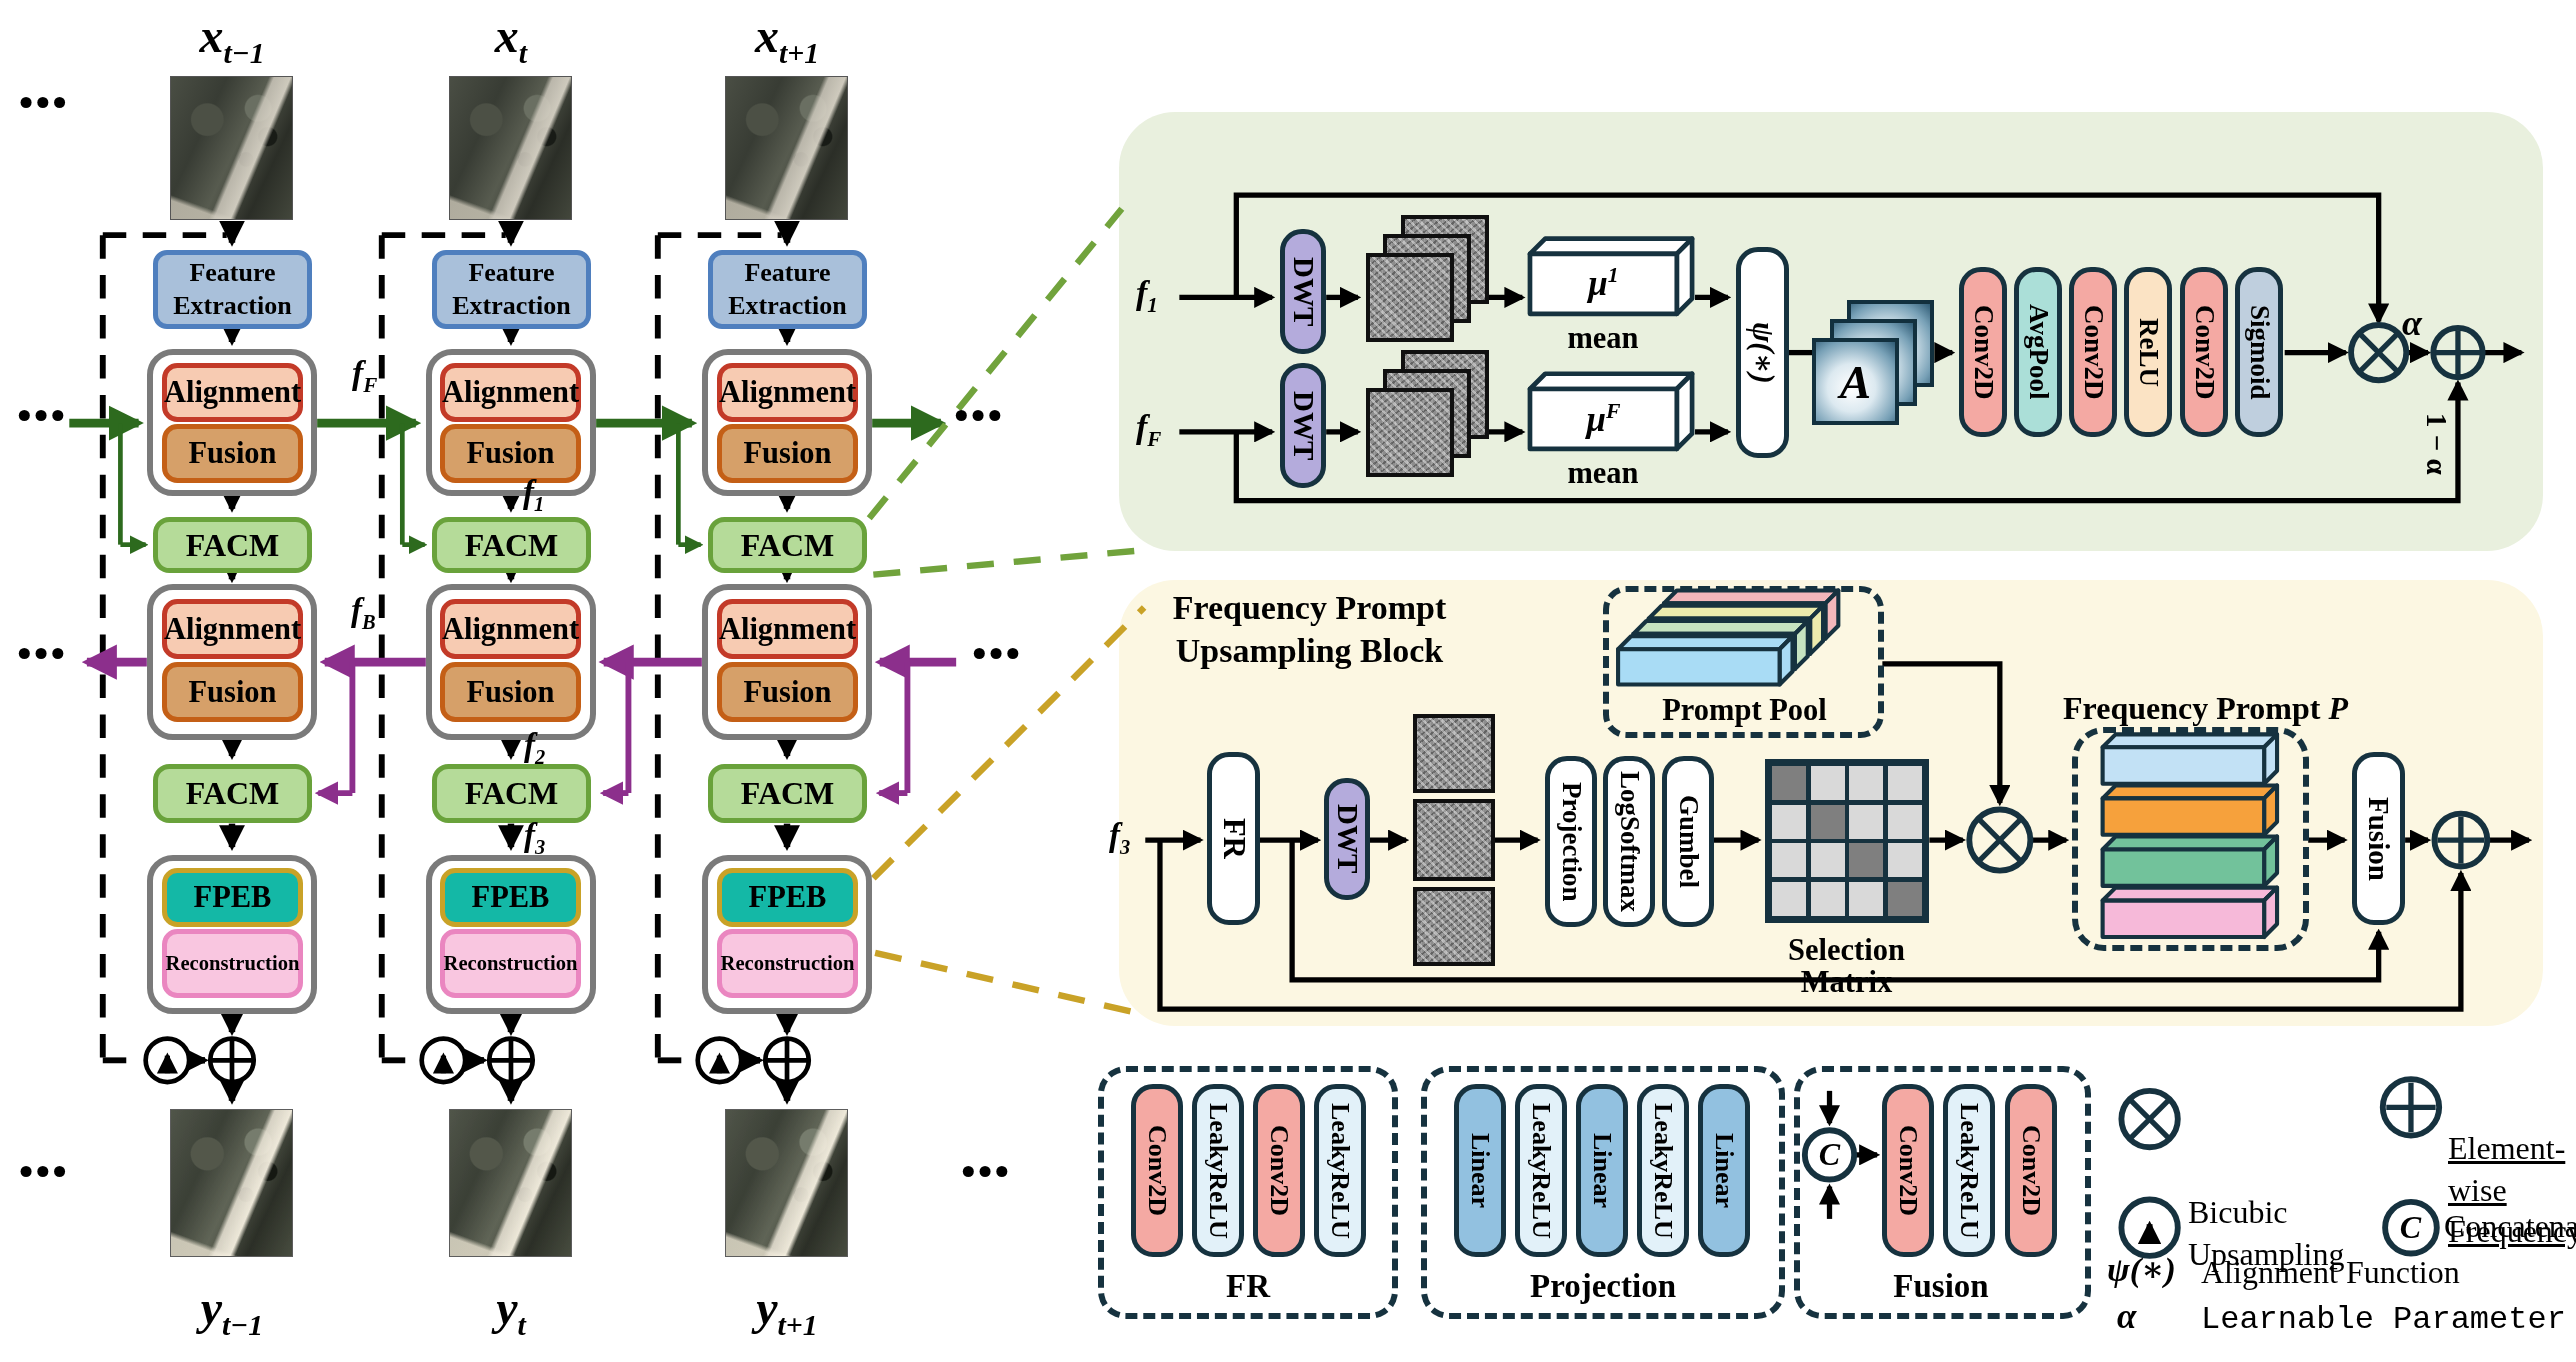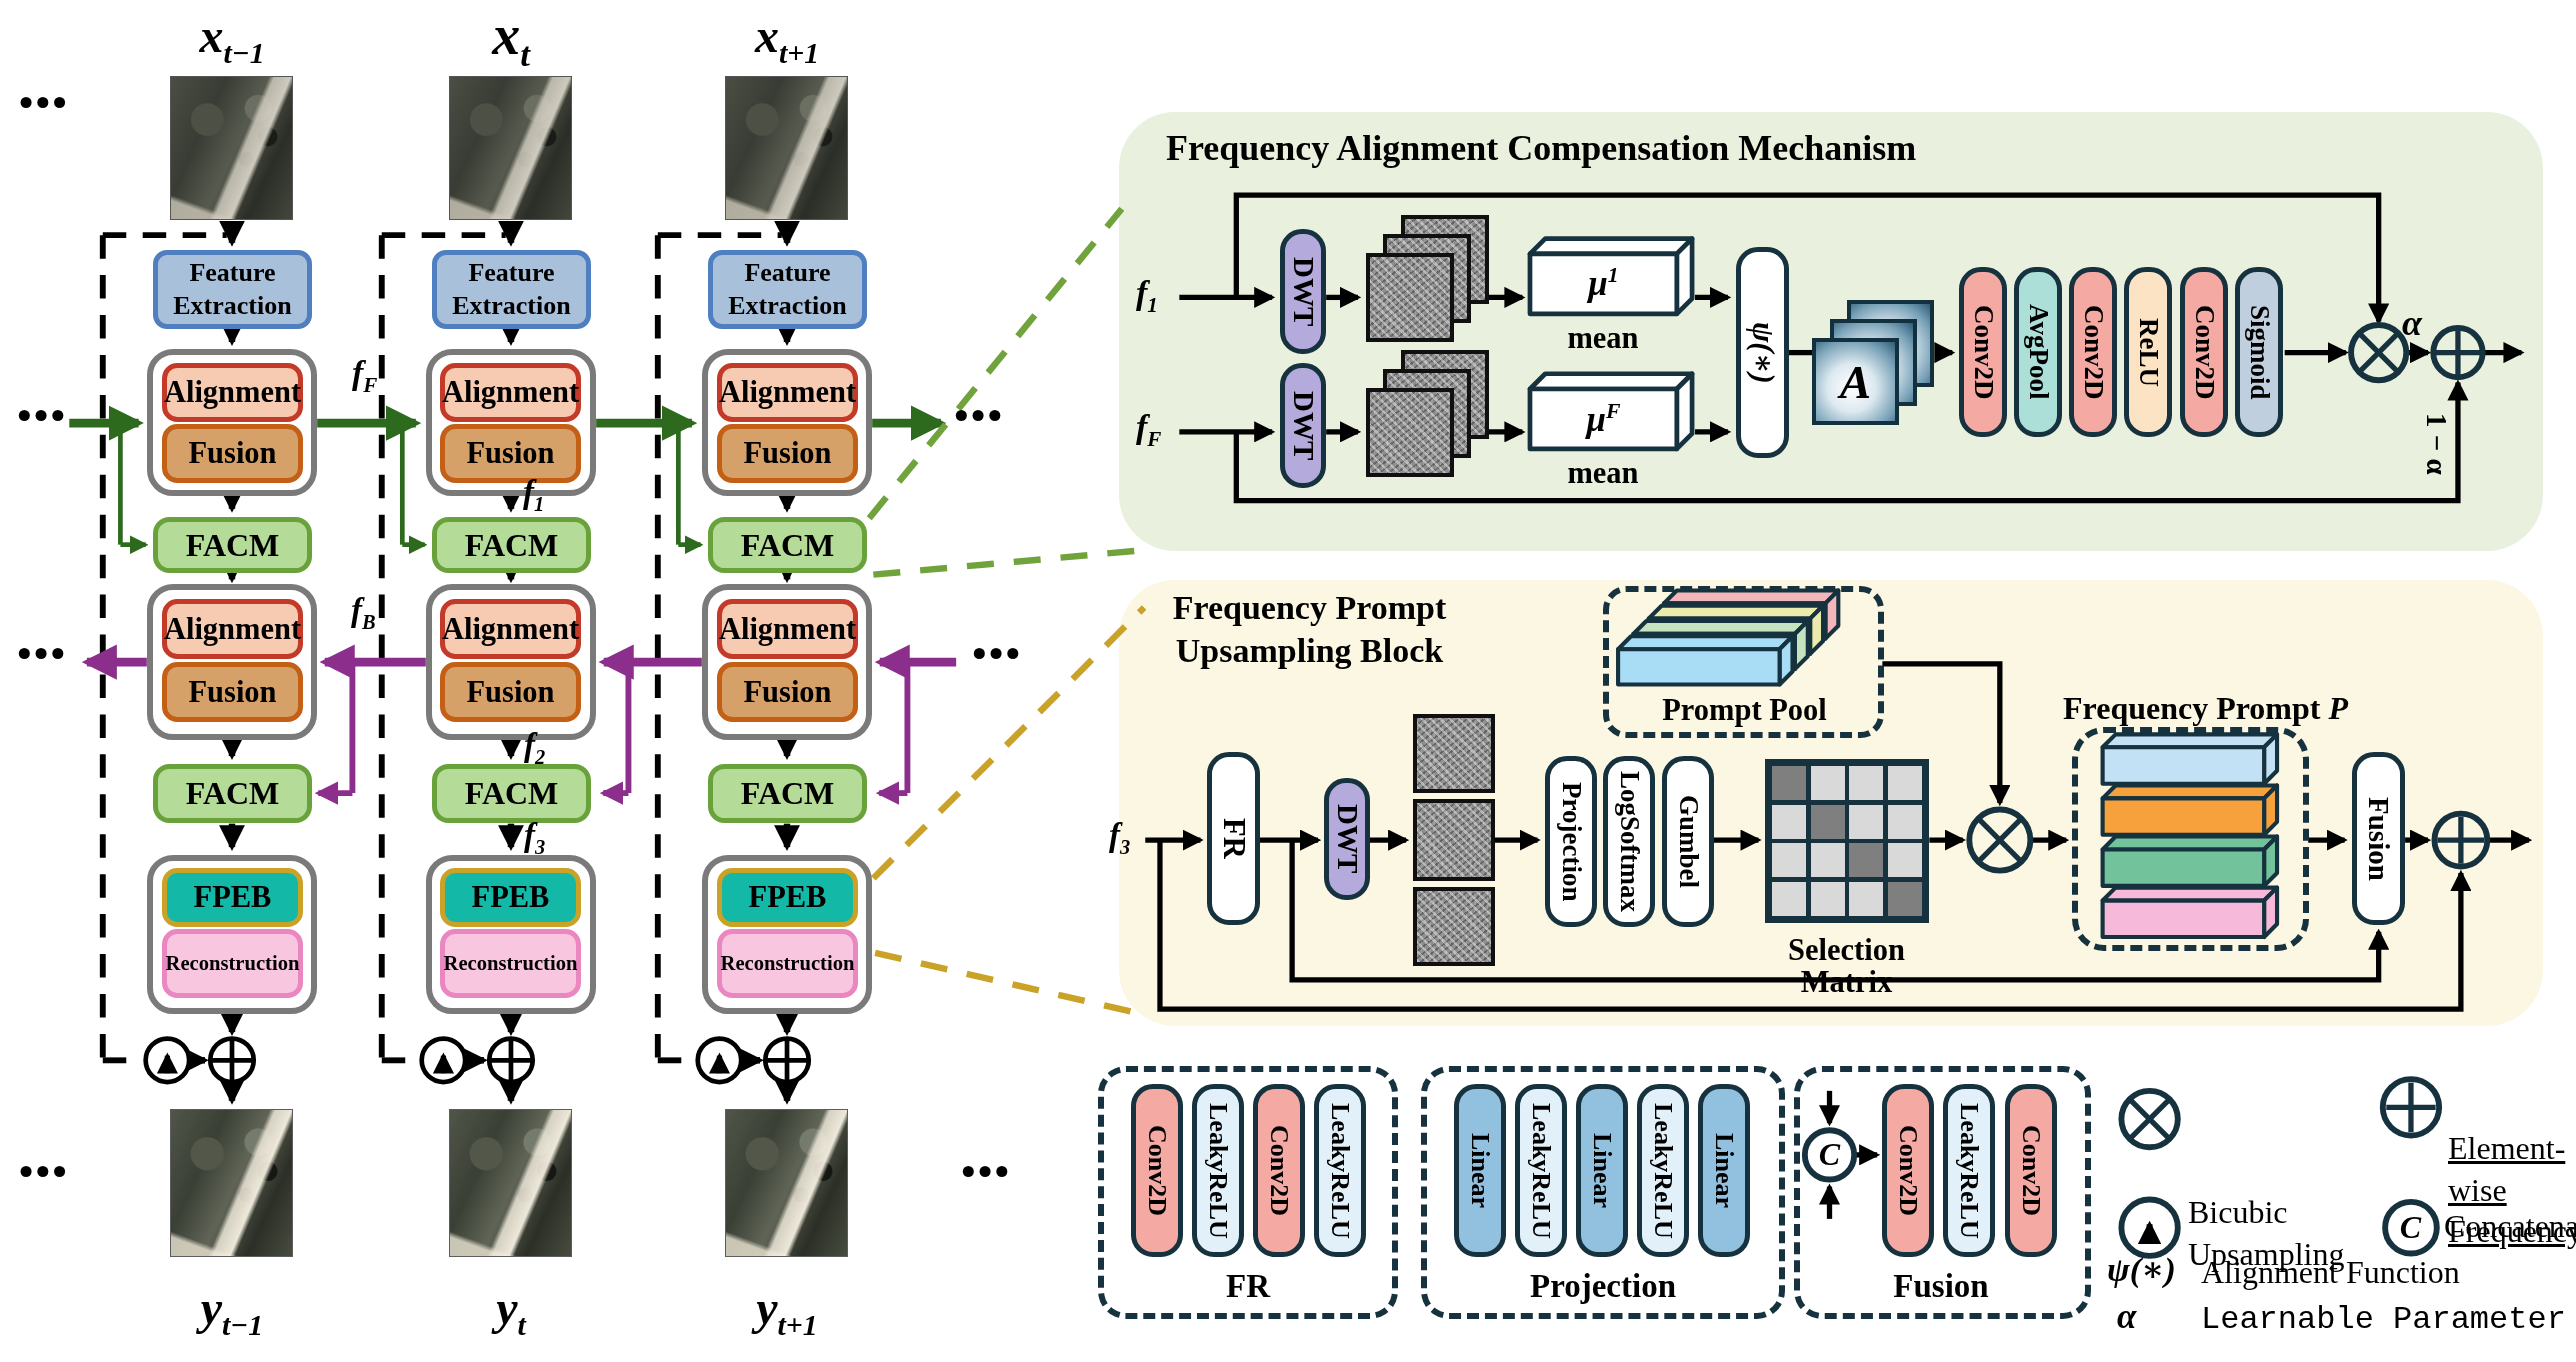--- a/index.html
+++ b/index.html
@@ -354,21 +354,21 @@
   <div class="abs ctr fuse node" style="left:162px;top:662px;width:141px;height:60px;">Fusion</div>
   <div class="abs ctr facm node" style="left:153px;top:764px;width:159px;height:59px;">FACM</div>
   <div class="abs gcont node" style="left:147px;top:855px;width:170px;height:159px;"></div>
   <div class="abs ctr fpeb node" style="left:162px;top:868px;width:141px;height:59px;">FPEB</div>
   <div class="abs ctr recon node" style="left:162px;top:929px;width:141px;height:69px;">Reconstruction</div>
   <div class="abs sat hr node" style="left:170px;top:1109px;width:123px;height:148px;"></div>
   <div class="abs ctr txt i b" style="left:144px;top:1283px;width:176px;height:56px;font-size:48px;">
     <span><span>y</span><sub>t−1</sub></span>
     </div>
 
-  <div class="abs ctr txt i b" style="left:423px;top:11.7px;width:176px;height:56px;font-size:56px;">
+  <div class="abs ctr txt i b" style="left:423px;top:11.7px;width:176px;height:56px;font-size:48px;">
     <span><span>x</span><sub>t</sub></span>
     </div>
   <div class="abs sat node" style="left:449px;top:76px;width:123px;height:144px;"></div>
   <div class="abs ctr col febox node" style="left:432px;top:250px;width:159px;height:79px;">
     <span>Feature</span>
       <span>Extraction</span>
     </div>
   <div class="abs gcont node" style="left:426px;top:349px;width:170px;height:147px;"></div>
   <div class="abs ctr align node" style="left:440px;top:363px;width:141px;height:59px;">Alignment</div>
   <div class="abs ctr fuse node" style="left:440px;top:424px;width:141px;height:59px;">Fusion</div>
@@ -413,21 +413,20 @@
     <span>f</span><sub>F</sub></div>
   <div class="abs txt i b" style="left:523px;top:475px;font-size:33px;">
     <span>f</span><sub>1</sub></div>
   <div class="abs txt i b" style="left:351px;top:593px;font-size:33px;">
     <span>f</span><sub>B</sub></div>
   <div class="abs txt i b" style="left:524px;top:728px;font-size:33px;">
     <span>f</span><sub>2</sub></div>
   <div class="abs txt i b" style="left:524px;top:818px;font-size:33px;">
     <span>f</span><sub>3</sub></div>
 
-  <div class="abs txt b" style="left:1166px;top:130px;width:881px;font-size:36px;">Frequency Alignment Compensation Mechanism</div>
 
   <div class="abs txt i b" style="left:1136px;top:275px;font-size:34px;">
     <span>f</span><sub>1</sub></div>
   <div class="abs txt i b" style="left:1136px;top:409px;font-size:34px;">
     <span>f</span><sub>F</sub></div>
 
   <div class="abs ctr pill dwt" style="left:1280px;top:229px;width:46px;height:125px;">
     <span class="vt" style="font-size:29px;">DWT</span>
     </div>
   <div class="abs ctr pill dwt" style="left:1280px;top:363px;width:46px;height:125px;">

